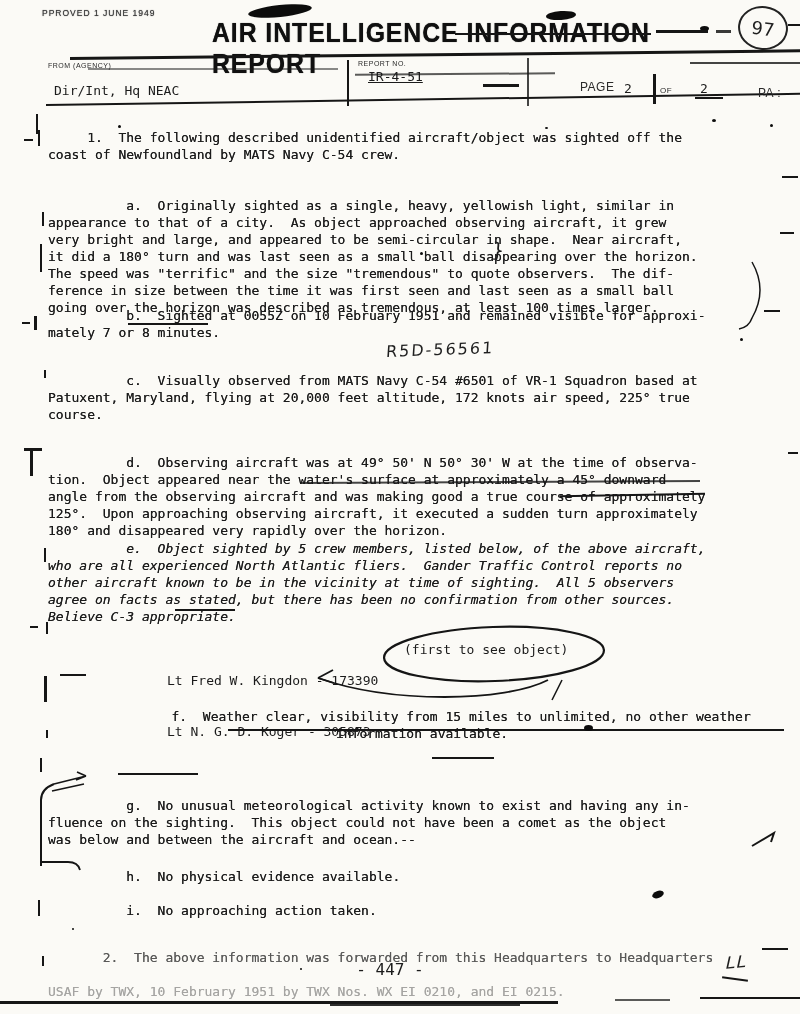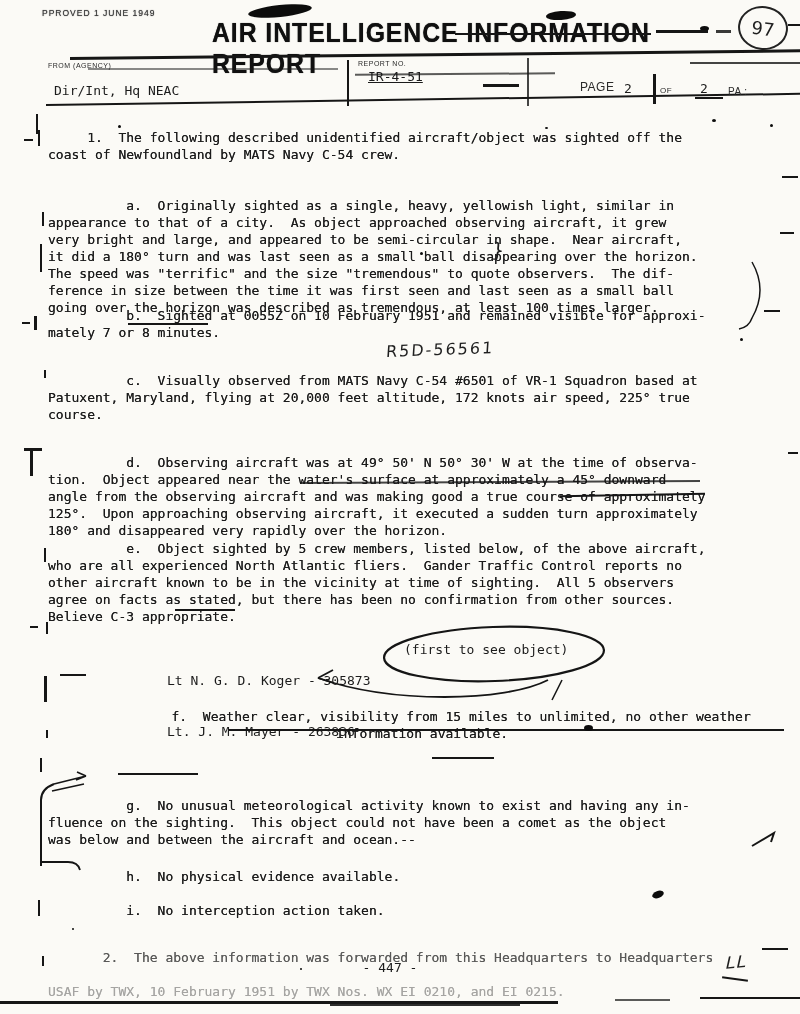--- a/index.html
+++ b/index.html
@@ -52,21 +52,21 @@
     position:absolute;left:492px;top:238px;font-size:20px;
     transform:rotate(6deg);
   }
   .mark{position:absolute;background:#161616;}
   .blob{position:absolute;background:#0c0c0c;border-radius:50%;}
   .faded1{opacity:.72;}
   .faded2{opacity:.38;display:block;filter:blur(.3px);}
   .mono13{position:absolute;font-size:13px;line-height:17px;white-space:pre;}
   svg.overlay{position:absolute;left:0;top:0;pointer-events:none;}
   .footerpage{position:absolute;left:0;top:960px;width:780px;text-align:center;
-    font-size:13px;}
+    font-size:16px;}
 </style>
 </head>
 <body>
 
 <div class="stamp">PPROVED 1 JUNE 1949</div>
 <div class="title">AIR INTELLIGENCE INFORMATION REPORT</div>
 <div class="circlednum hand">97</div>
 
 <div class="blob" style="left:248px;top:5px;width:64px;height:12px;transform:rotate(-6deg);"></div>
 <div class="blob" style="left:546px;top:11px;width:30px;height:9px;transform:rotate(-4deg);"></div>
@@ -89,21 +89,21 @@
 
 <div class="smalllabel" style="left:48px;top:62px;">FROM (AGENCY)</div>
 <div class="smalllabel" style="left:358px;top:60px;">REPORT NO.</div>
 <div class="mono13" style="left:54px;top:82px;">Dir/Int, Hq NEAC</div>
 <div class="mono13" style="left:368px;top:68px;text-decoration:underline;">IR-4-51</div>
 <div class="smalllabel" style="left:580px;top:80px;font-size:12px;">PAGE</div>
 <div class="mono13" style="left:624px;top:80px;">2</div>
 <div class="smalllabel" style="left:660px;top:86px;font-size:8px;">OF</div>
 <div class="mono13" style="left:700px;top:80px;">2</div>
 <div class="mark" style="left:695px;top:97px;width:28px;height:1.5px;"></div>
-<div class="smalllabel" style="left:728px;top:86px;font-size:10px;">PA :</div>
+<div class="smalllabel" style="left:758px;top:86px;font-size:12px;">PA :</div>
 
 <div class="typed" style="top:129px;">     1.  The following described unidentified aircraft/object was sighted off the
 coast of Newfoundland by MATS Navy C-54 crew.</div>
 <div class="typed" style="top:182px;margin-top:15px;">          a.  Originally sighted as a single, heavy, yellowish light, similar in
 appearance to that of a city.  As object approached observing aircraft, it grew
 very bright and large, and appeared to be semi-circular in shape.  Near aircraft,
 it did a 180° turn and was last seen as a small ball disappearing over the horizon.
 The speed was "terrific" and the size "tremendous" to quote observers.  The dif-
 ference in size between the time it was first seen and last seen as a small ball
 going over the horizon was described as tremendous, at least 100 times larger.</div>
@@ -111,40 +111,40 @@
 mately 7 or 8 minutes.</div>
 <div class="serial hand">R5D-56561</div>
 <div class="typed" style="top:372px;">          c.  Visually observed from MATS Navy C-54 #6501 of VR-1 Squadron based at
 Patuxent, Maryland, flying at 20,000 feet altitude, 172 knots air speed, 225° true
 course.</div>
 <div class="typed" style="top:438px;margin-top:16px;">          d.  Observing aircraft was at 49° 50' N 50° 30' W at the time of observa-
 tion.  Object appeared near the water's surface at approximately a 45° downward
 angle from the observing aircraft and was making good a true course of approximately
 125°.  Upon approaching observing aircraft, it executed a sudden turn approximately
 180° and disappeared very rapidly over the horizon.</div>
-<div class="typed" style="top:540px;">          e.  Object sighted by 5 crew members, listed below, of the above aircraft,
+<div class="typed" style="top:540px;font-style:italic;">          e.  Object sighted by 5 crew members, listed below, of the above aircraft,
 who are all experienced North Atlantic fliers.  Gander Traffic Control reports no
 other aircraft known to be in the vicinity at time of sighting.  All 5 observers
 agree on facts as stated, but there has been no confirmation from other sources.
 Believe C-3 appropriate.</div>
 
 <div class="mono13" style="left:167px;top:638px;">
+  <div>Lt Fred W. Kingdon - 173390</div>
   <div>Lt N. G. D. Koger - 305873</div>
-  <div>Lt. J. M. Mayer - 263836</div>
 </div>
 <div class="mono13" style="left:404px;top:641px;">(first to see object)</div>
 <div class="brace">}</div>
 
 <div class="typed" style="top:708px;text-align:center;">          f.  Weather clear, visibility from 15 miles to unlimited, no other weather
 information available.</div>
 <div class="typed" style="top:797px;">          g.  No unusual meteorological activity known to exist and having any in-
 fluence on the sighting.  This object could not have been a comet as the object
 was below and between the aircraft and ocean.--</div>
 <div class="typed" style="top:868px;">          h.  No physical evidence available.</div>
-<div class="typed" style="top:902px;">          i.  No interception action taken.</div>
+<div class="typed" style="top:902px;">          i.  No approaching action taken.</div>
 <div class="typed" style="top:932px;">
   <span class="faded1">     2.  The above information was forwarded from this Headquarters to Headquarters</span>
   <span class="faded2">USAF by TWX, 10 February 1951 by TWX Nos. WX EI 0210, and EI 0215.</span>
 </div>
 
 <div class="footerpage">- 447 -</div>
 <div class="initials hand">LL</div>
 
 <div class="mark" style="left:128px;top:323px;width:80px;height:1.5px;"></div>
 <div class="mark" style="left:300px;top:481px;width:400px;height:1.5px;opacity:.8;transform:rotate(-.3deg);"></div>

